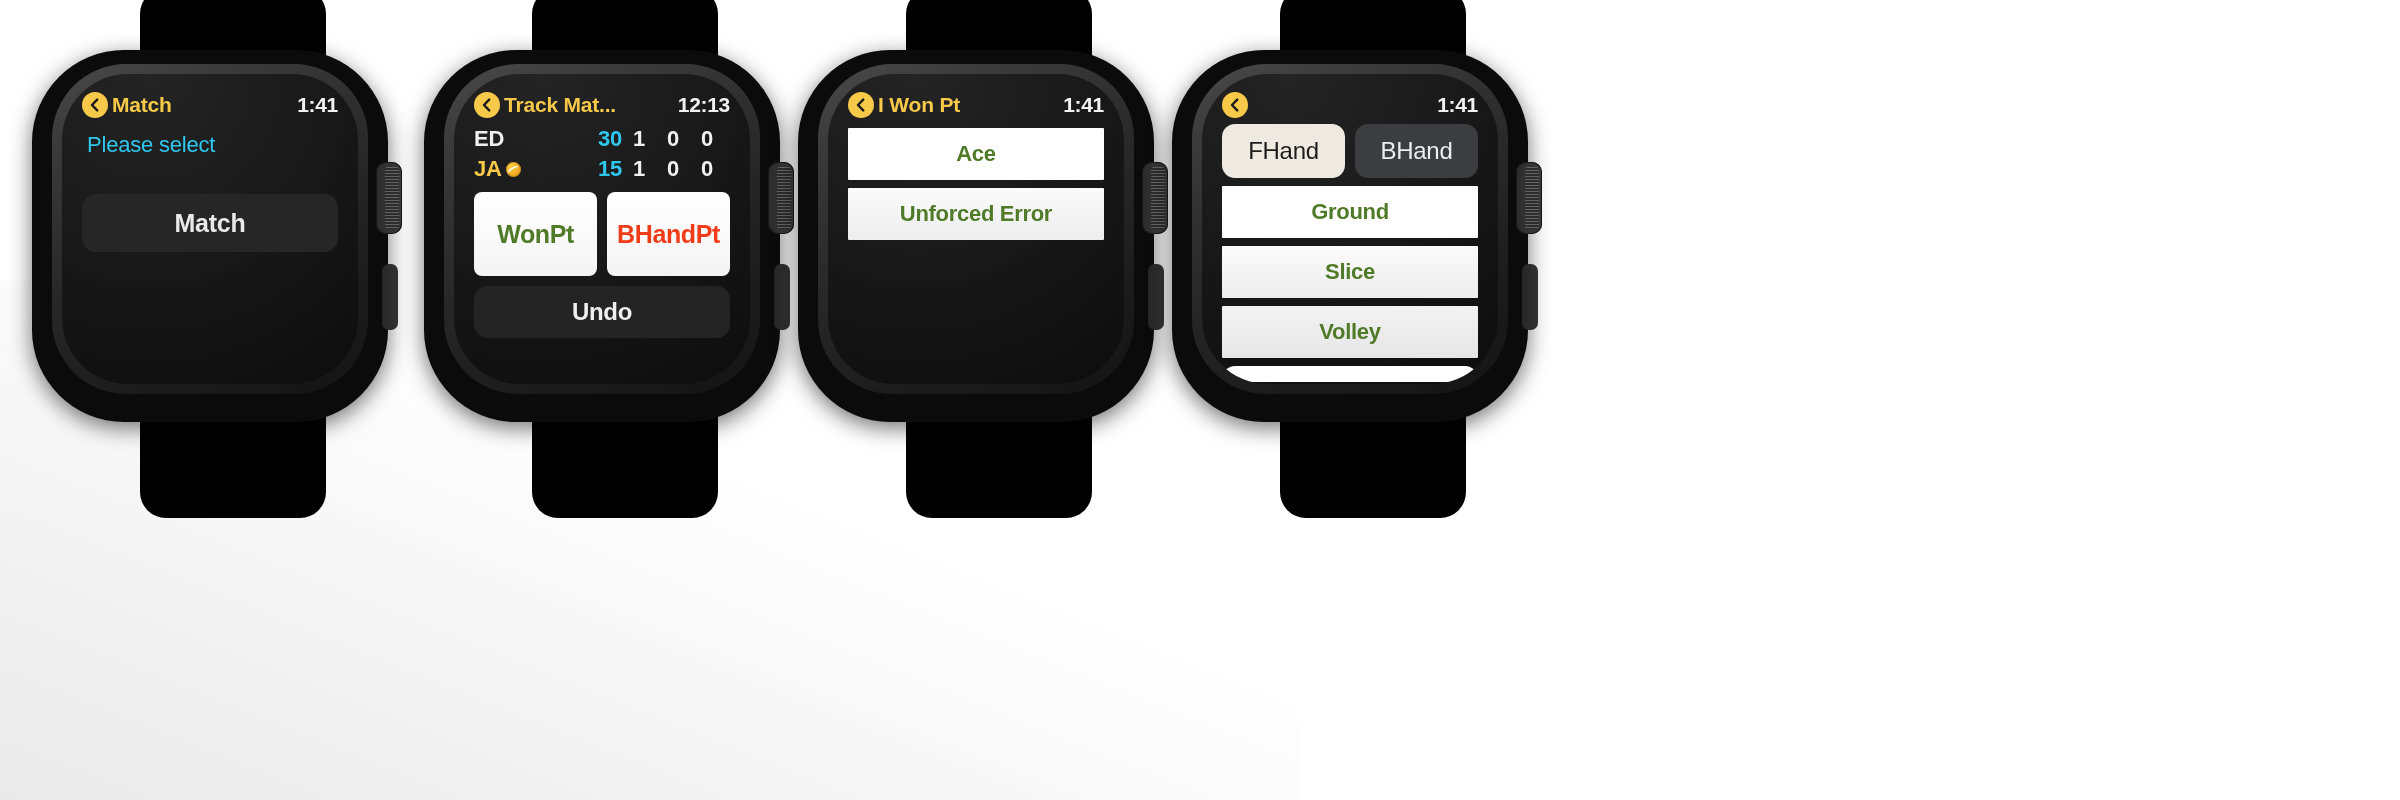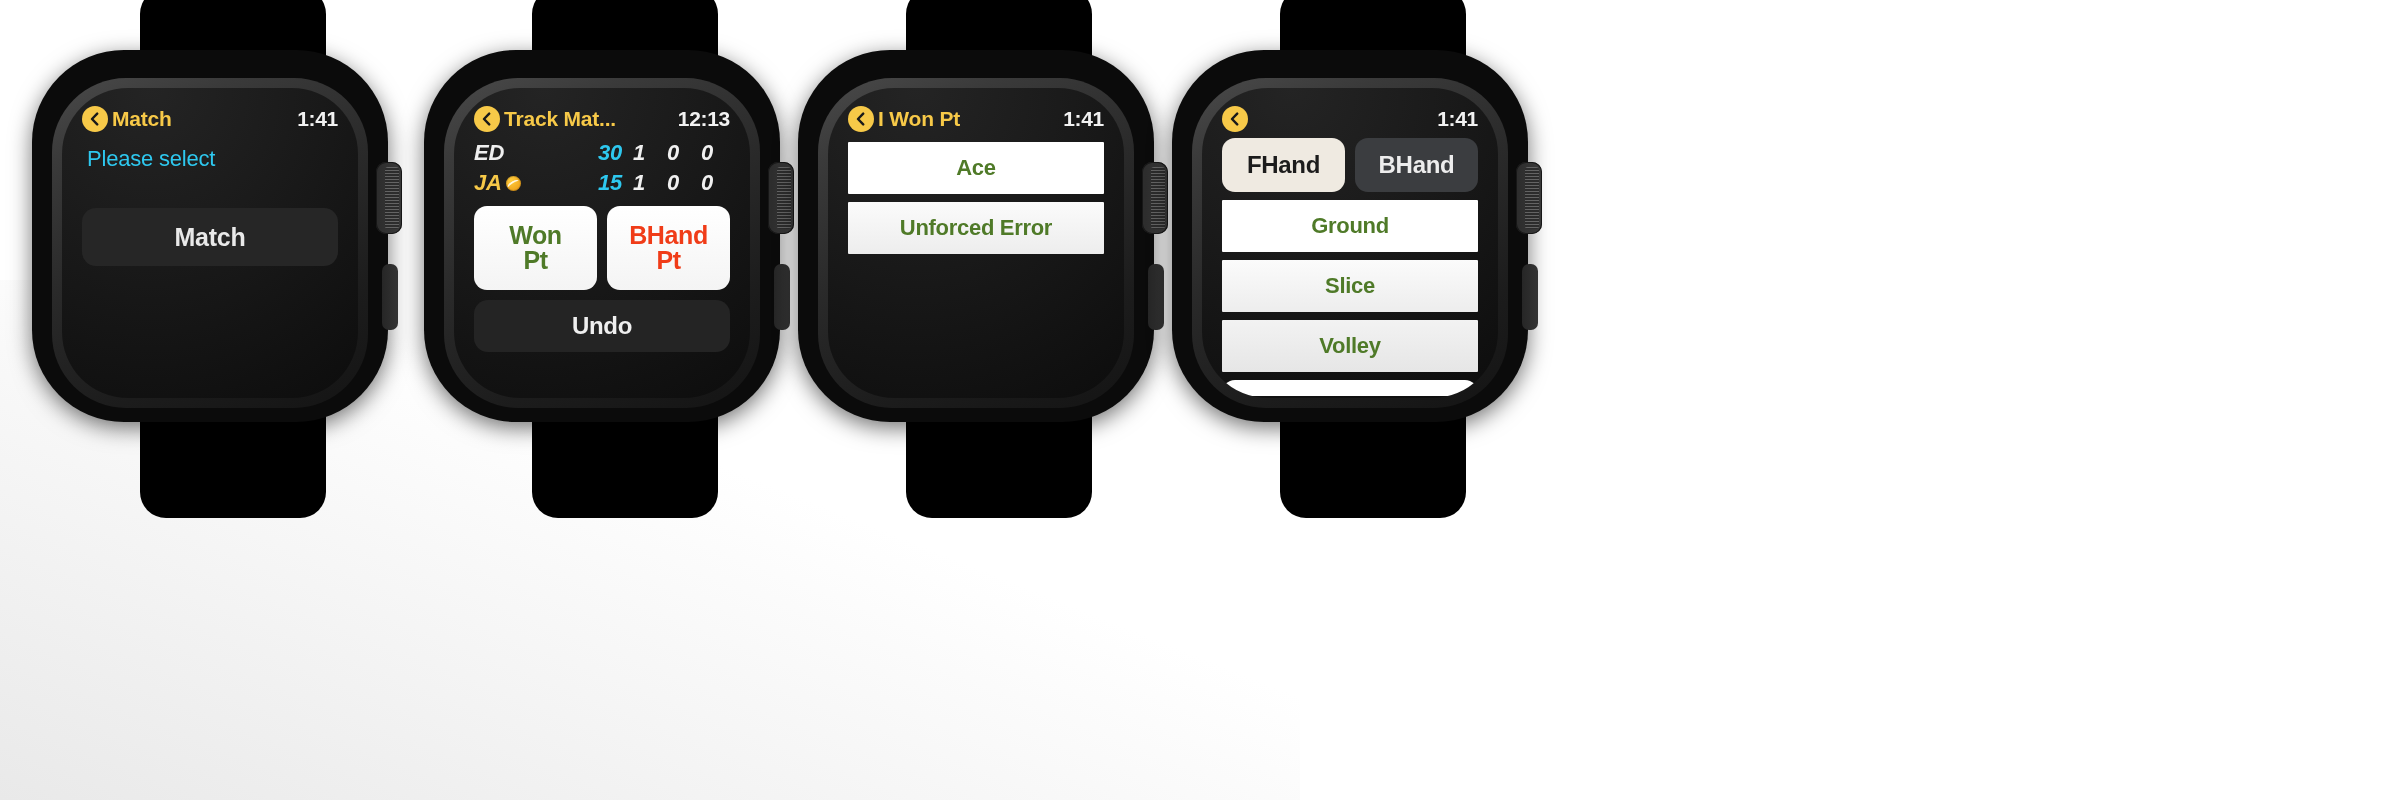--- a/index.html
+++ b/index.html
@@ -38,21 +38,21 @@
   .case {
     position: absolute;
     left: 0; top: 0;
     width: 356px; height: 372px;
     border-radius: 92px;
     background: #0b0b0b;
     box-shadow: 0 6px 22px rgba(0,0,0,0.55);
   }
   .bezel {
     position:absolute;
-    left: 20px; top: 28px;
+    left: 20px; top: 14px;
     width: 316px; height: 330px;
     border-radius: 74px;
     background: linear-gradient(155deg,#4a4a4a 0%, #3a3a3a 18%, #2a2a2a 45%, #1c1c1c 75%, #141414 100%);
   }
   .screen {
     position:absolute;
     left: 10px; top: 10px;
     right: 10px; bottom: 10px;
     border-radius: 66px;
     background: radial-gradient(120% 120% at 30% 0%, #242424 0%, #1b1b1b 40%, #0d0d0d 100%);
@@ -136,21 +136,20 @@
   }
   .w1-spacer{ height: 22px; }
 
   
   .score-row{
     display:flex; align-items:center;
     height: 30px;
     font-size: 22px;
     font-weight: 700;
     letter-spacing:-0.2px;
-    font-style:italic;
   }
   .sr-name{ width: 96px; display:flex; align-items:center; gap:4px; }
   .sr-name.p1{ color:#efefef; }
   .sr-name.p2{ color:#f7c948; }
   .ball{
     width:15px;height:15px;border-radius:50%;
     background: radial-gradient(circle at 35% 30%, #ffcf3f 0%, #f0a61e 70%, #d98f12 100%);
     position:relative; display:inline-block;
     box-shadow: inset 0 0 0 1px rgba(0,0,0,.15);
   }
@@ -161,23 +160,23 @@
   }
   .sr-pts{ width: 52px; text-align:right; color:#2ec8ef; }
   .sr-set{ width: 34px; text-align:center; color:#f0f0f0; font-weight:700; }
 
   .wl-row{
     display:flex; gap: 10px; margin-top: 8px;
   }
   .wl-btn{
     flex:1;
     background: linear-gradient(#ffffff,#f4f4f4);
-    border-radius: 13px;
+    border-radius: 8px;
     height: 84px;
-    display:flex; flex-direction:column; align-items:center; justify-content:center;
+    display:flex; flex-direction:row; align-items:center; justify-content:center;
     font-size: 25px; font-weight: 800; line-height: 1.0;
     letter-spacing:-0.4px;
   }
   .wl-btn.won{ color:#4f7a28; }
   .wl-btn.lost{ color:#f03c18; }
   .undo{
     margin-top: 10px;
     background:#242424;
     border-radius: 14px;
     height: 52px;
@@ -199,21 +198,21 @@
   .light-btn.l0{ background:#ffffff; }
   .light-btn.l1{ background:#fdfdfd; }
   .light-btn.l2{ background: linear-gradient(#fbfbfb,#ededed); }
   .light-btn.l3{ background: linear-gradient(#f2f2f2,#e6e6e6); }
 
   
   .seg-row{ display:flex; gap:10px; margin-top: 4px; }
   .seg{
     flex:1; height: 54px; border-radius: 13px;
     display:flex;align-items:center;justify-content:center;
-    font-size: 24px; font-weight: 700; letter-spacing:-0.3px;
+    font-size: 24px; font-weight: 400; letter-spacing:-0.3px;
   }
   .seg.on{ background:#efeae1; color:#1c1c1c; }
   .seg.off{ background:#3b3d40; color:#ededed; }
   .w4-partial{
     margin-top: 8px;
     height: 16px;
     border-radius: 13px 13px 0 0;
     background:#ffffff;
   }
   

